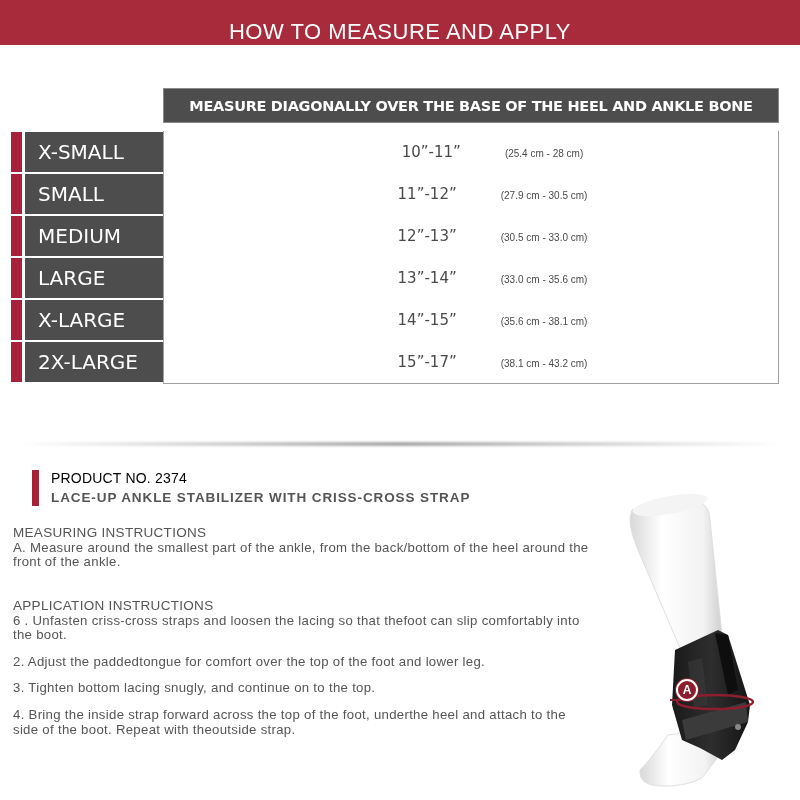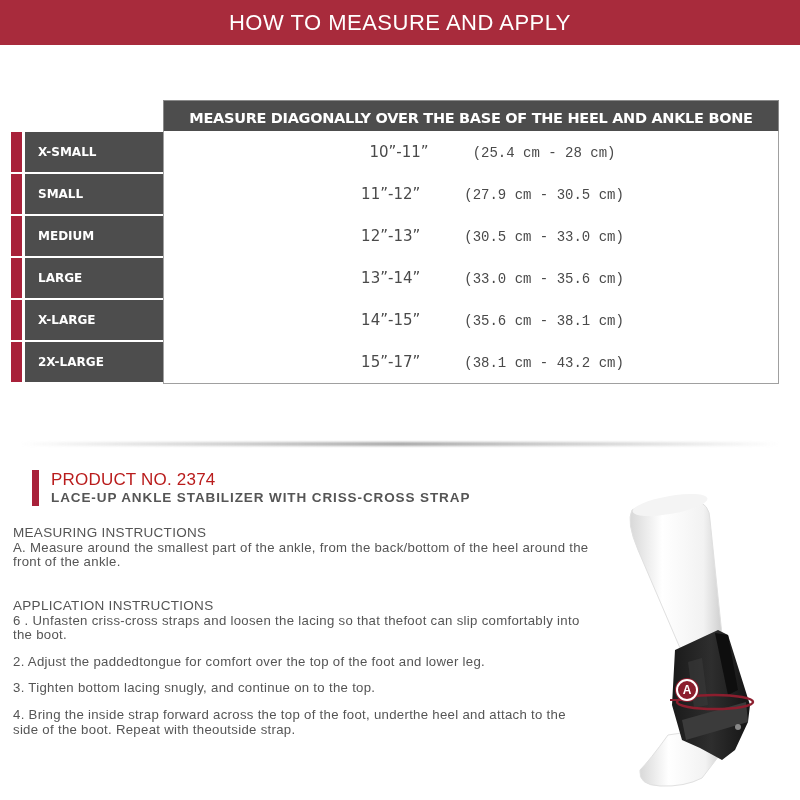--- a/index.html
+++ b/index.html
@@ -2,59 +2,59 @@
 <html><head>
 <meta charset="utf-8">
 <style>
   * { box-sizing: border-box; margin: 0; padding: 0; }
   html, body { width: 800px; height: 800px; background: #ffffff; overflow: hidden; }
   body { position: relative; font-family: "Liberation Sans", sans-serif; }
 
   .banner {
     position: absolute; left: 0; top: 0; width: 800px; height: 45px;
     background: #a82b3c;
-    display: flex; align-items: center; justify-content: center;
+    display: flex; align-items: flex-end; justify-content: center;
   }
   .banner span {
     color: #ffffff; font-size: 22px; letter-spacing: 0.5px;
     font-family: "Liberation Sans", sans-serif;
   }
 
   .size-table { position: absolute; left: 0; top: 88px; width: 800px; }
   .th {
     position: absolute; left: 163px; top: 0; width: 616px; height: 35px;
     background: #4d4d4d; border: 1px solid #8a8a8a;
-    display: flex; align-items: center; justify-content: center; margin-top: 12px;
+    display: flex; align-items: center; justify-content: center;
   }
   .th span { color: #ffffff; font-family: "DejaVu Sans", sans-serif; font-size: 14.5px; font-weight: bold; letter-spacing: -0.3px; }
 
   .row { position: absolute; left: 0; width: 800px; height: 42px; }
   .row .accent { position: absolute; left: 11px; top: 1px; width: 11px; height: 40px; background: #a8213a; }
   .row .label {
     position: absolute; left: 25px; top: 1px; width: 138px; height: 40px;
     background: #4d4d4d; display: flex; align-items: center; padding-left: 13px;
   }
-  .row .label span { color: #ffffff; font-family: "DejaVu Sans", sans-serif; font-weight: bold; font-size: 12px; }
+  .row .label span { color: #ffffff; font-family: "DejaVu Sans", sans-serif; font-weight: normal; font-size: 20px; }
   .row .value {
     position: absolute; left: 163px; top: 0; width: 616px; height: 43px;
     border: 1px solid #a0a0a0; border-top: none; background: #ffffff;
     display: flex; align-items: center; justify-content: center; gap: 4px; padding-left: 43px;
   }
   .row .value .in { color: #4a4a4a; font-family: "DejaVu Sans", sans-serif; font-size: 15px; }
-  .row .value .cm { color: #4a4a4a; font-family: Liberation Mono, monospace; font-size: 14px; margin-top: 2px; margin-left: 40px; }
+  .row .value .cm { color: #4a4a4a; font-family: Liberation Sans, sans-serif; font-size: 10px; margin-top: 2px; margin-left: 40px; }
 
   .divider {
     position: absolute; left: 20px; top: 442px; width: 760px; height: 4px;
     background: linear-gradient(to right, rgba(200,200,200,0) 0%, #a8a8a8 50%, rgba(200,200,200,0) 100%);
     border-radius: 2px;
     filter: blur(0.8px);
   }
 
   .product-accent { position: absolute; left: 32px; top: 470px; width: 7px; height: 36px; background: #a8213a; }
-  .product-no { position: absolute; left: 51px; top: 470px; color: #b91c1c; font-size: 17px; letter-spacing: 0.2px; }
+  .product-no { position: absolute; left: 51px; top: 470px; color: #000000; font-size: 14px; letter-spacing: 0.2px; }
   .product-name { position: absolute; left: 51px; top: 490px; color: #555555; font-size: 13.5px; font-weight: bold; letter-spacing: 0.9px; }
 
   .instructions {
     position: absolute; left: 13px; top: 526px; width: 580px;
     color: #555555; font-size: 13.2px; line-height: 14.6px; letter-spacing: 0.3px;
   }
   .instructions .heading { font-size: 13.5px; }
   .instructions .block { margin-bottom: 0; }
   .gap-lg { height: 14.6px; }
   .gap-sm { height: 12px; }

